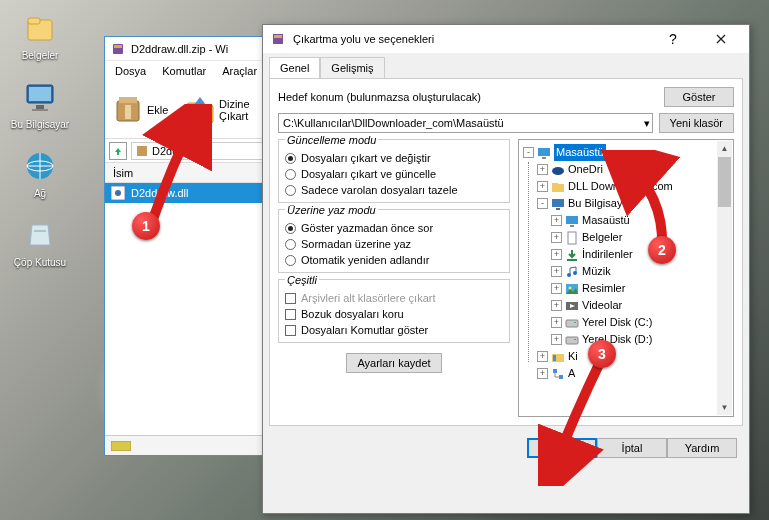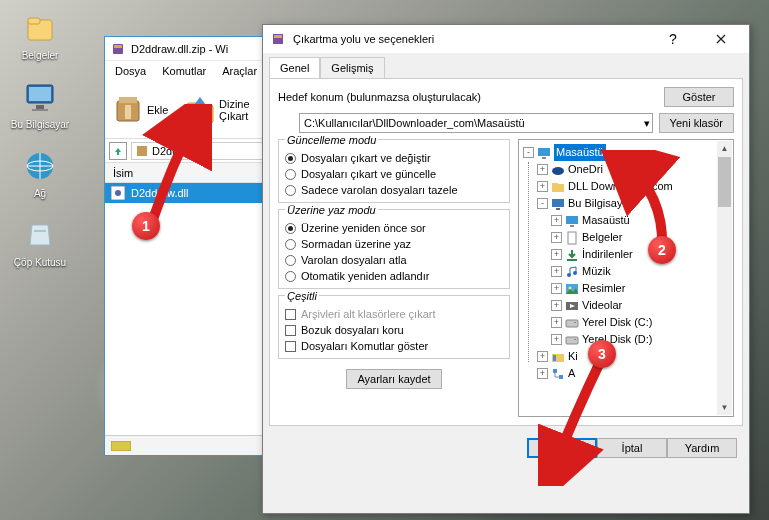--- a/index.html
+++ b/index.html
@@ -37,21 +37,21 @@
 .dialog .d-title .spacer { flex:1; }
 .dialog .d-title .winbtn { width: 40px; height: 100%; display:flex; align-items:center; justify-content:center; cursor:pointer;}
 .tabs { display:flex; padding: 4px 6px 0 6px; }
 .tab { padding: 4px 10px; background:#f0f0f0; border:1px solid #ccc; border-bottom:none; cursor:pointer; }
 .tab.active { background:#fff; }
 .tab-body { background:#fff; margin:0 6px 6px 6px; border:1px solid #ccc; padding:8px; height: 348px; display:flex; flex-direction:column; gap:6px; }
 .row1 { display:flex; align-items:center; gap:6px; }
 .row1 .lbl { flex:1; }
 .btn { border:1px solid #adadad; background:#e1e1e1; padding:3px 10px; cursor:pointer; min-width:70px; text-align:center; }
 .btn.primary { border:2px solid #0078d7; padding:2px 9px; }
-.combo { flex:1; border:1px solid #a0a0a0; background:#fff; height:20px; display:flex; align-items:center; padding:0 4px; position:relative;margin-left:21px;}
+.combo { flex:1; border:1px solid #a0a0a0; background:#fff; height:20px; display:flex; align-items:center; padding:0 4px; position:relative;}
 .combo .arrow { position:absolute; right:2px; }
 .panel-row { flex:1; display:flex; gap:8px; min-height:0; }
 .left-col { width: 232px; display:flex; flex-direction:column; gap:6px; }
 .right-col { flex:1; border:1px solid #a0a0a0; background:#fff; padding:4px; overflow:hidden; position:relative;}
 .fieldset { border:1px solid #ccc; padding:6px; }
 .fieldset .legend { position:relative; top:-12px; background:#fff; display:inline-block; padding:0 2px;font-style:italic; }
 .fieldset .body { margin-top:-6px; display:flex; flex-direction:column; gap:4px;}
 .radio, .check { display:flex; align-items:center; gap:5px; cursor:pointer;}
 .radio .r { width:11px; height:11px; border-radius:50%; border:1px solid #666; display:flex; align-items:center; justify-content:center;}
 .radio .r.on::after { content:''; width:5px; height:5px; border-radius:50%; background:#222; }
@@ -244,29 +244,25 @@
                 <span class="r "></span>
                 <span>Sadece varolan dosyaları tazele</span>
               </div>
             </div>
         </div>
         <div class="fieldset">
           <span class="legend">Üzerine yaz modu</span>
           <div class="body" id="ow-opts">
               <div class="radio">
                 <span class="r on"></span>
-                <span>Üzerine yeniden önce sor</span>
+                <span>Göster yazmadan önce sor</span>
               </div>
               <div class="radio">
                 <span class="r "></span>
                 <span>Sormadan üzerine yaz</span>
-              </div>
-              <div class="radio">
-                <span class="r "></span>
-                <span>Varolan dosyaları atla</span>
               </div>
               <div class="radio">
                 <span class="r "></span>
                 <span>Otomatik yeniden adlandır</span>
               </div>
             </div>
         </div>
         <div class="fieldset">
           <span class="legend">Çeşitli</span>
           <div class="body" id="misc-opts">

